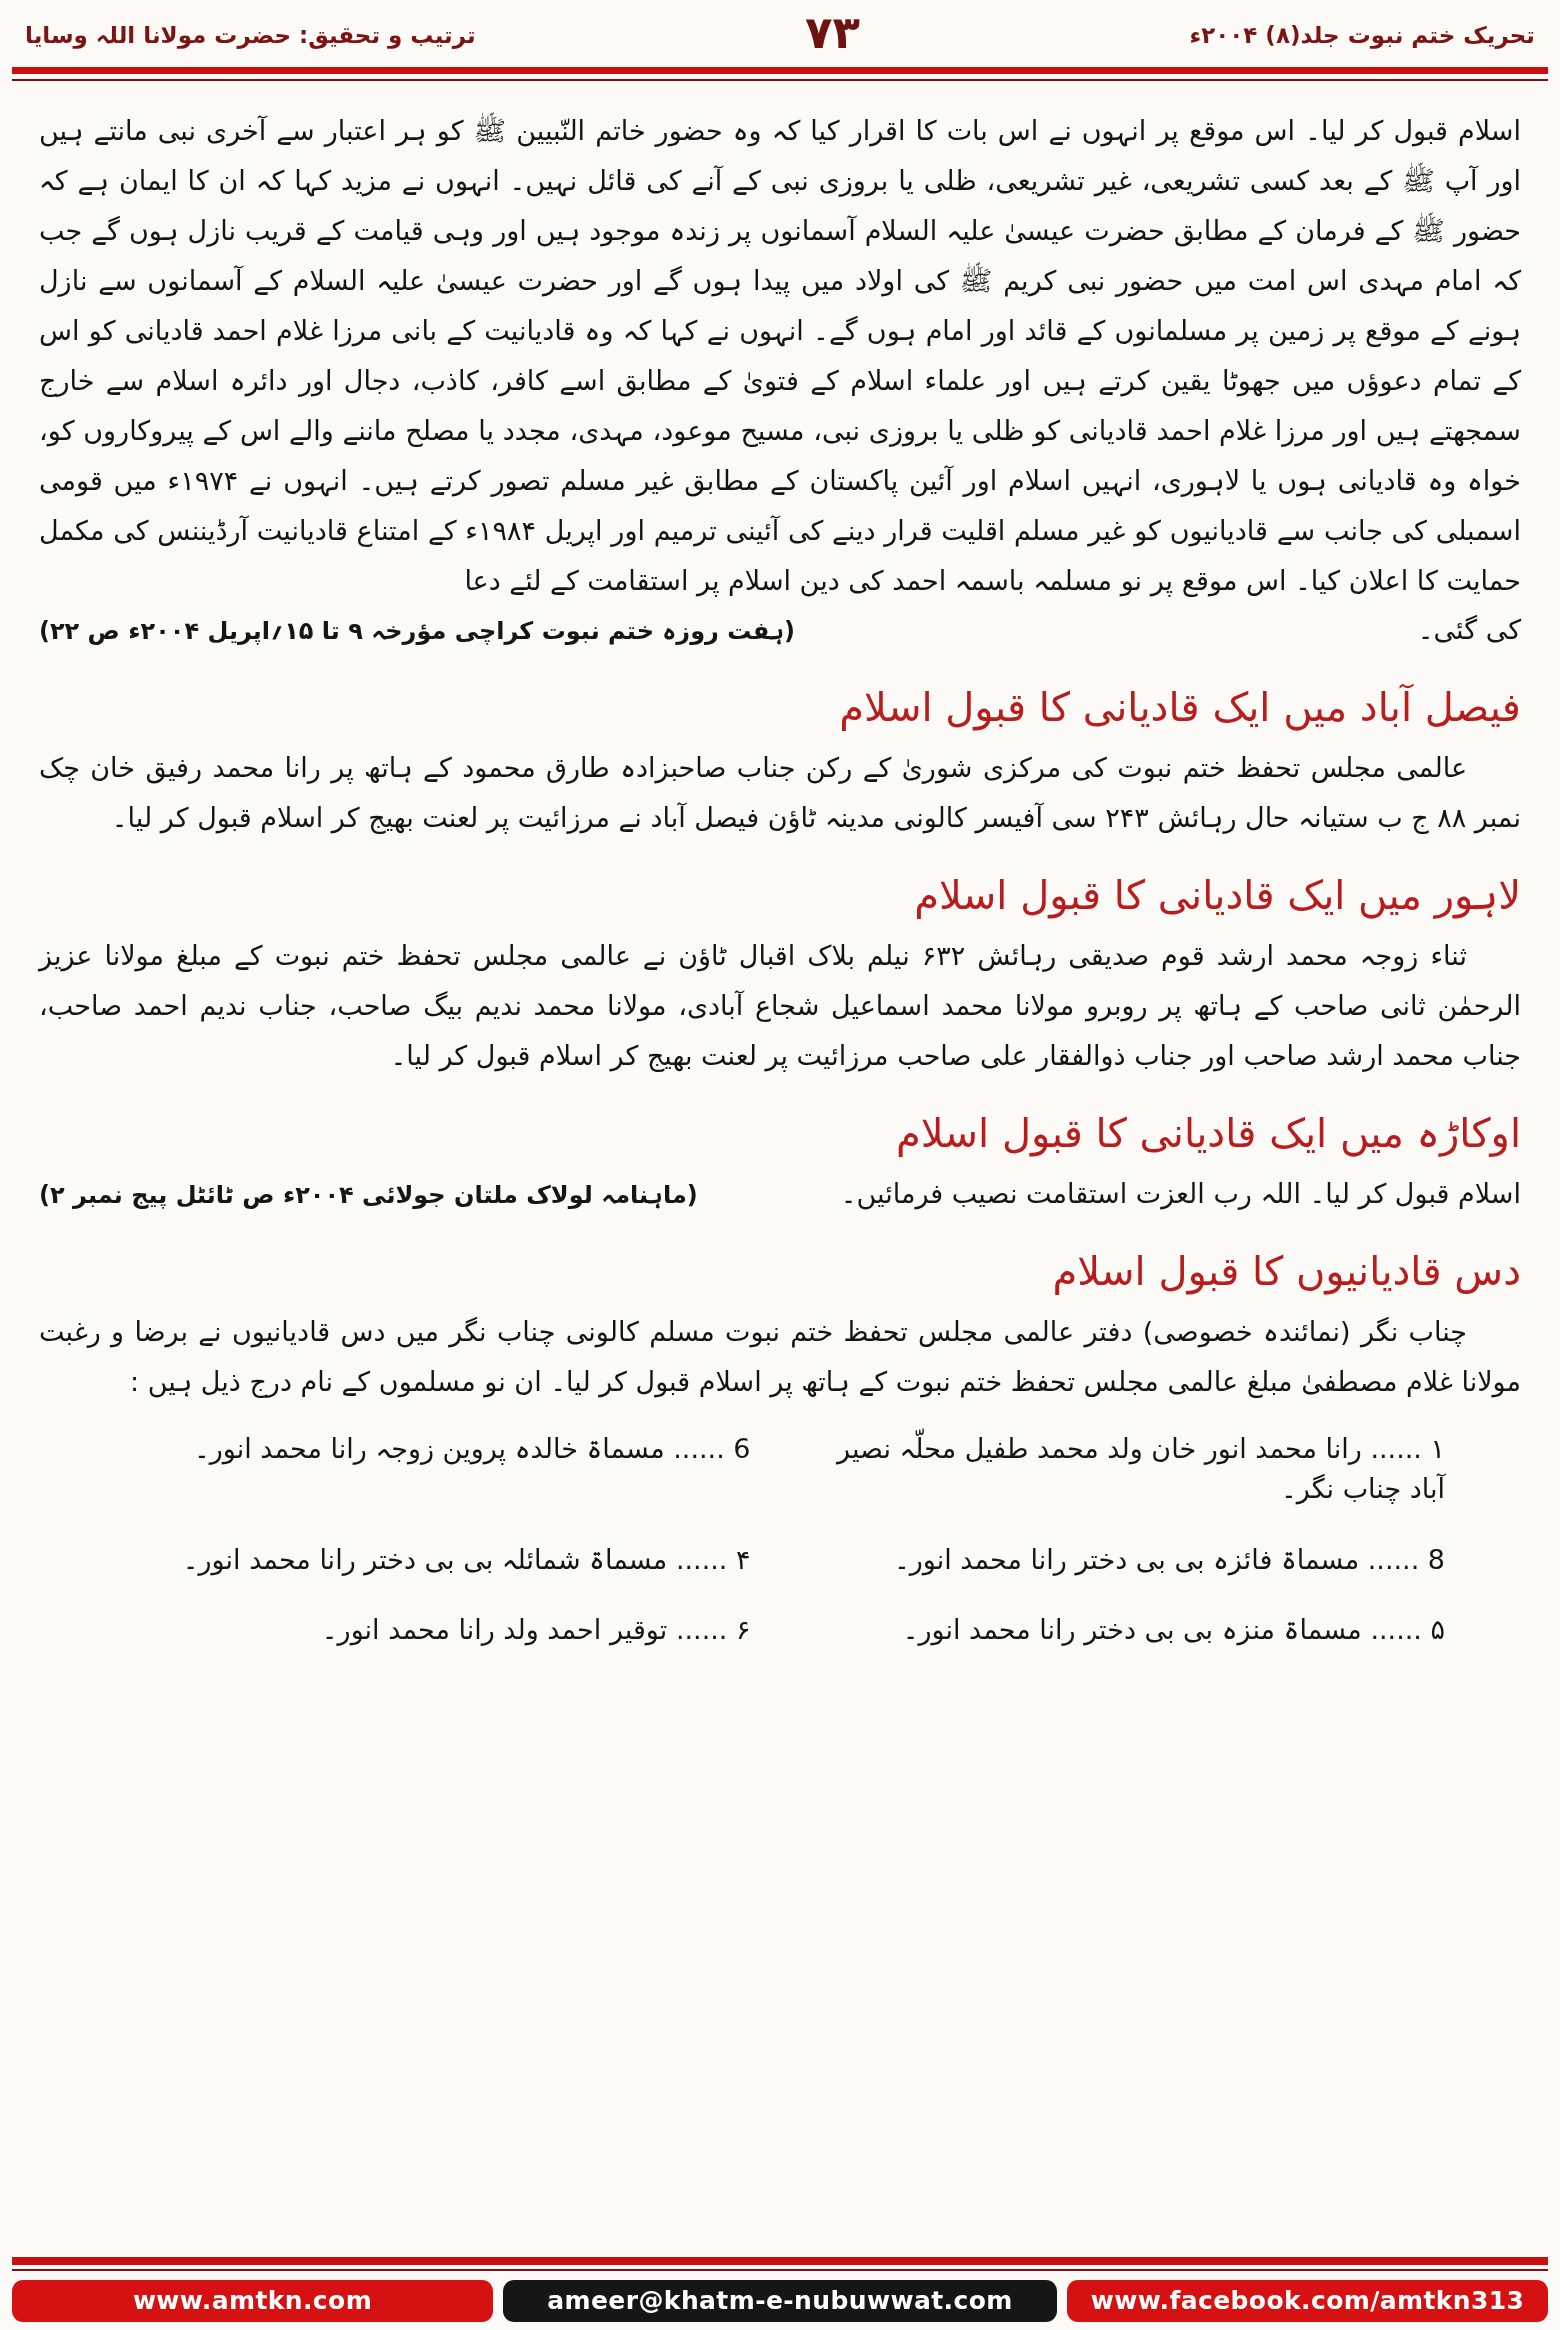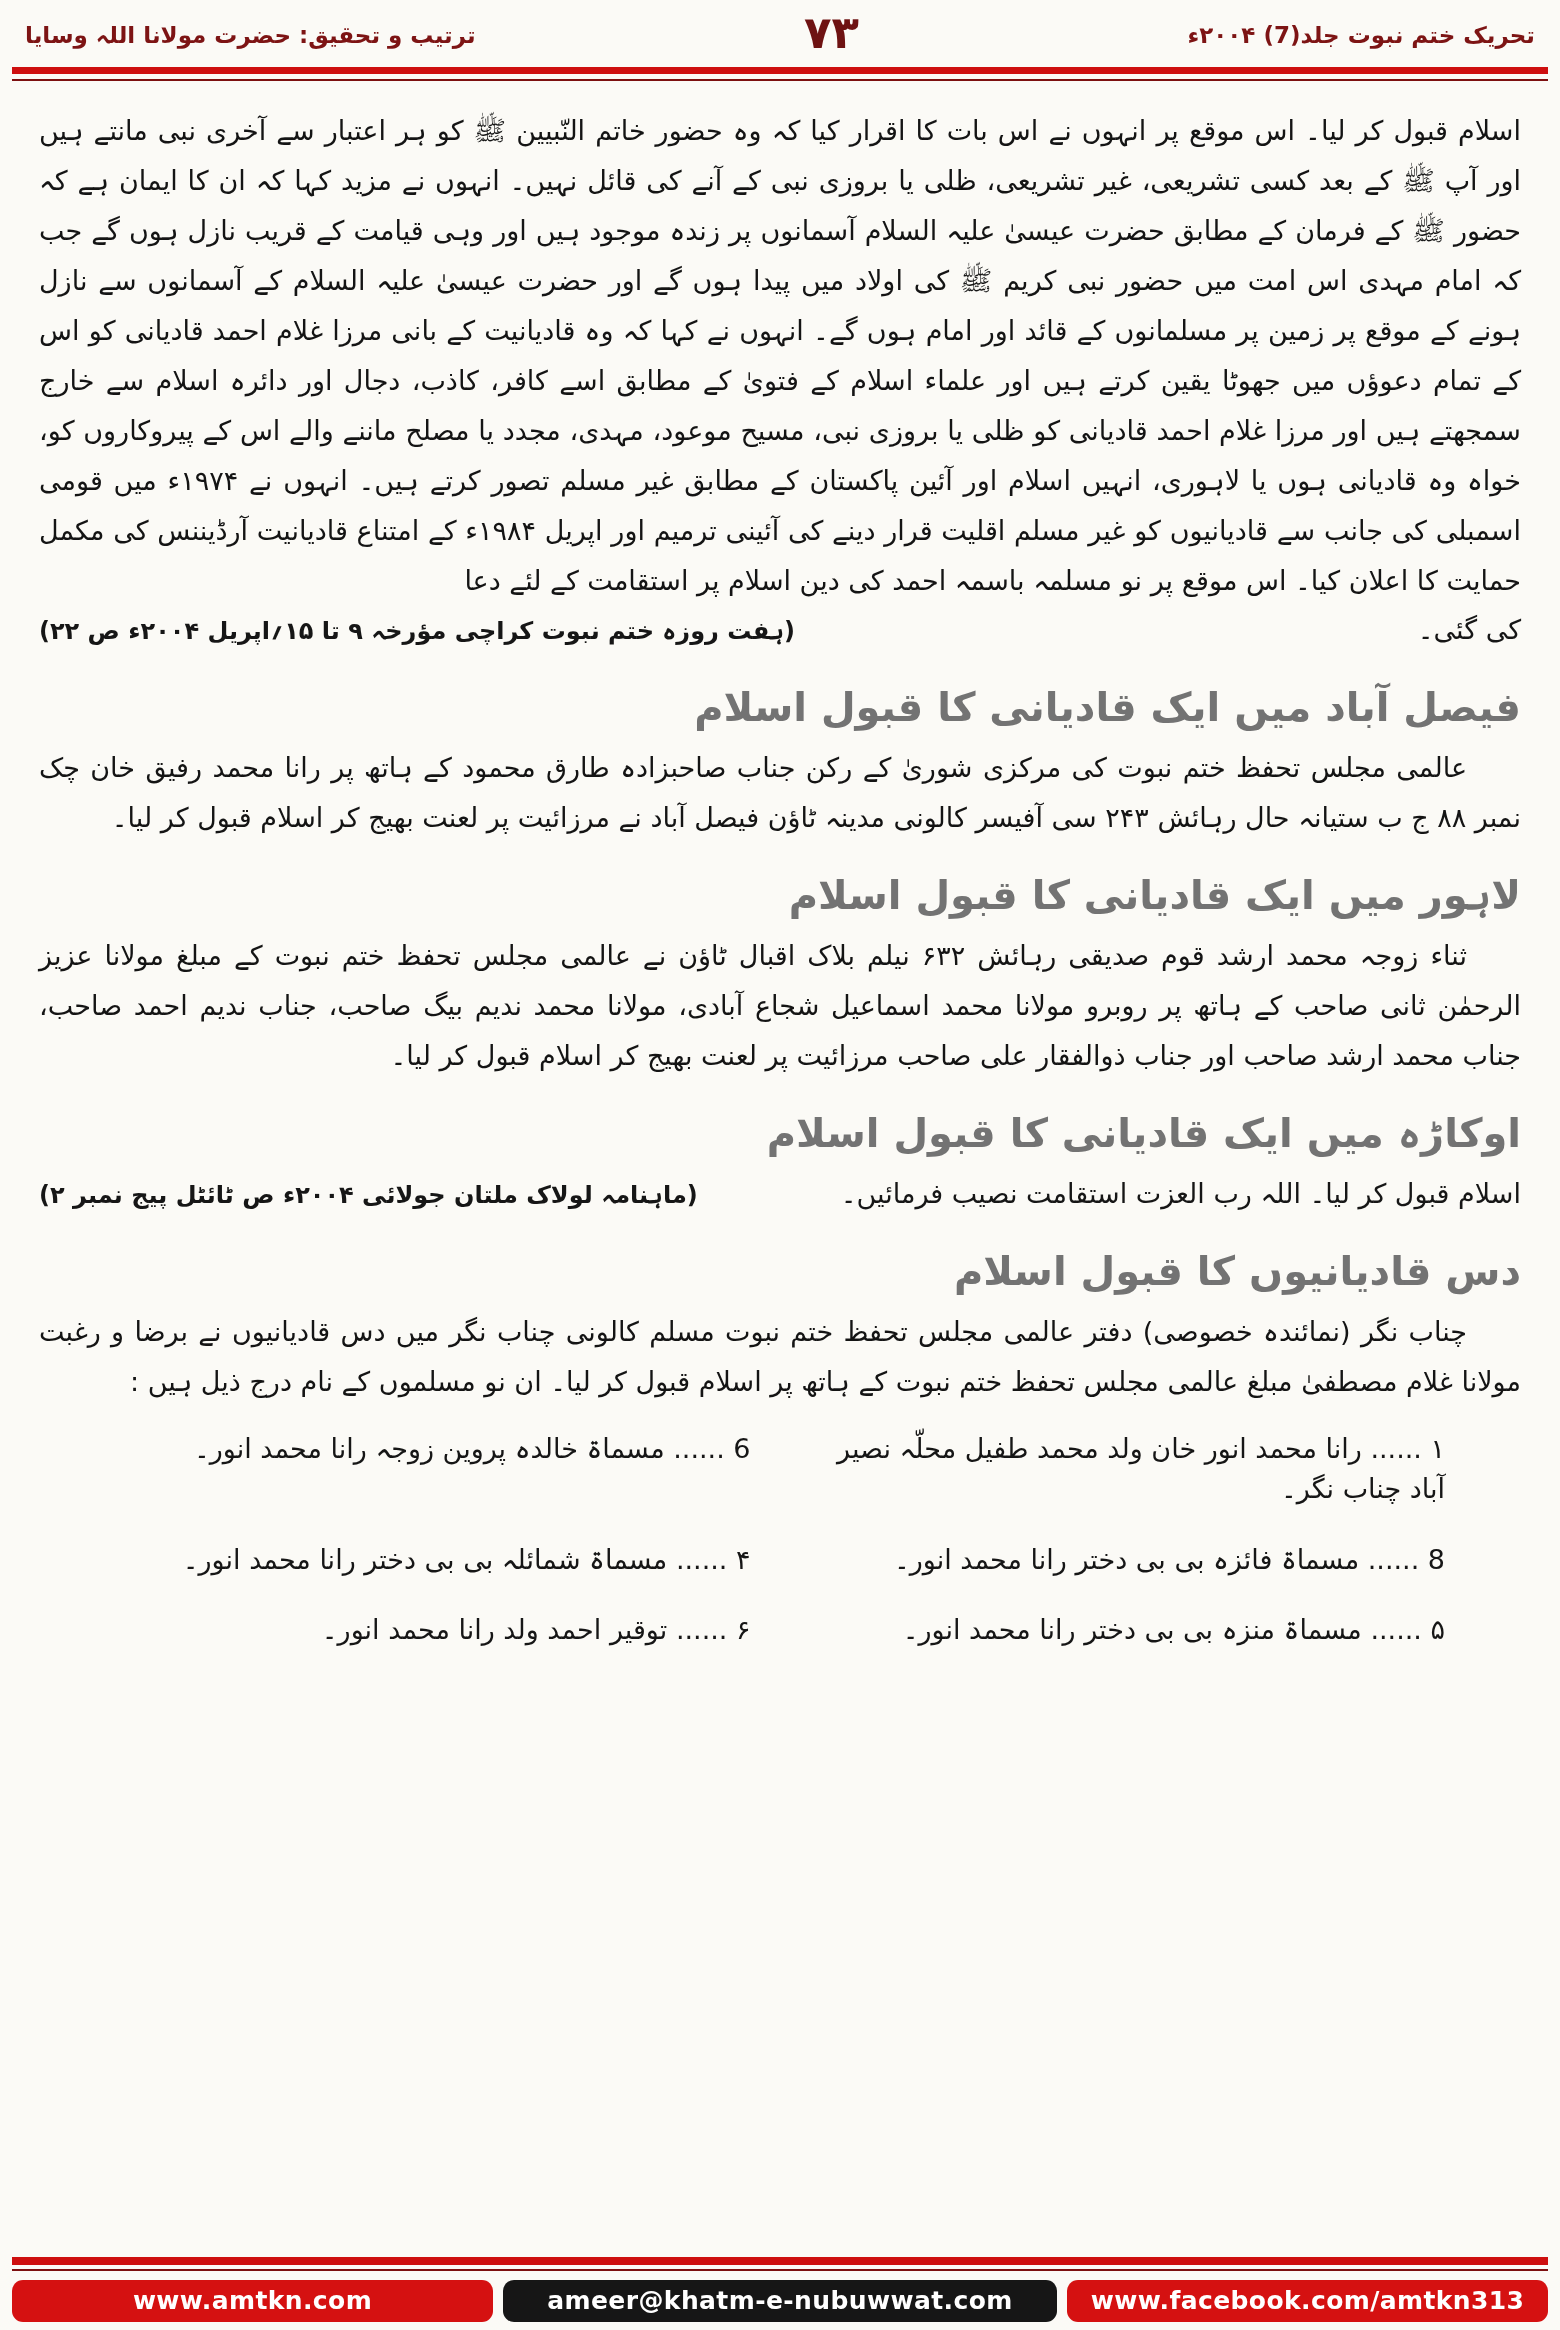--- a/index.html
+++ b/index.html
@@ -44,21 +44,21 @@
   }
   .indent { text-indent: 54px; }
   .cite-line {
     display: flex; justify-content: space-between; align-items: baseline;
     font-size: 27px; line-height: 1.85;
     gap: 25px;
   }
   .cite-line .tail { white-space: nowrap; }
   .cite-line .citation { font-weight: bold; white-space: nowrap; font-size: 24px; }
   .section-heading {
-    font-size: 40px; font-weight: bold; color: #737373;
+    font-size: 40px; font-weight: normal; color: #b91c1c;
     margin: 28.6px 0 13.4px 0;
   }
 
   
   .converts {
     direction: rtl;
     display: grid; grid-template-columns: 1fr 1fr;
     column-gap: 59px; row-gap: 30px;
     padding: 22px 76px 0 76px;
     font-size: 27px; line-height: 1.5;
@@ -82,21 +82,21 @@
   }
   .footer-box.red  { background: #d51111; }
   .footer-box.dark { background: #161616; flex: 1.15; }
 </style>
 </head>
 <body>
 
 <div class="page">
 
   <div class="header">
-    <div class="side-text">تحریک ختم نبوت جلد(7) ۲۰۰۴ء</div>
+    <div class="side-text">تحریک ختم نبوت جلد(۸) ۲۰۰۴ء</div>
     <div class="page-num">۷۳</div>
     <div class="side-text">ترتیب و تحقیق: حضرت مولانا اللہ وسایا</div>
   </div>
   <div class="rules">
     <div class="rule-thick"></div>
     <div class="rule-thin"></div>
   </div>
 
   <div class="content">
 

